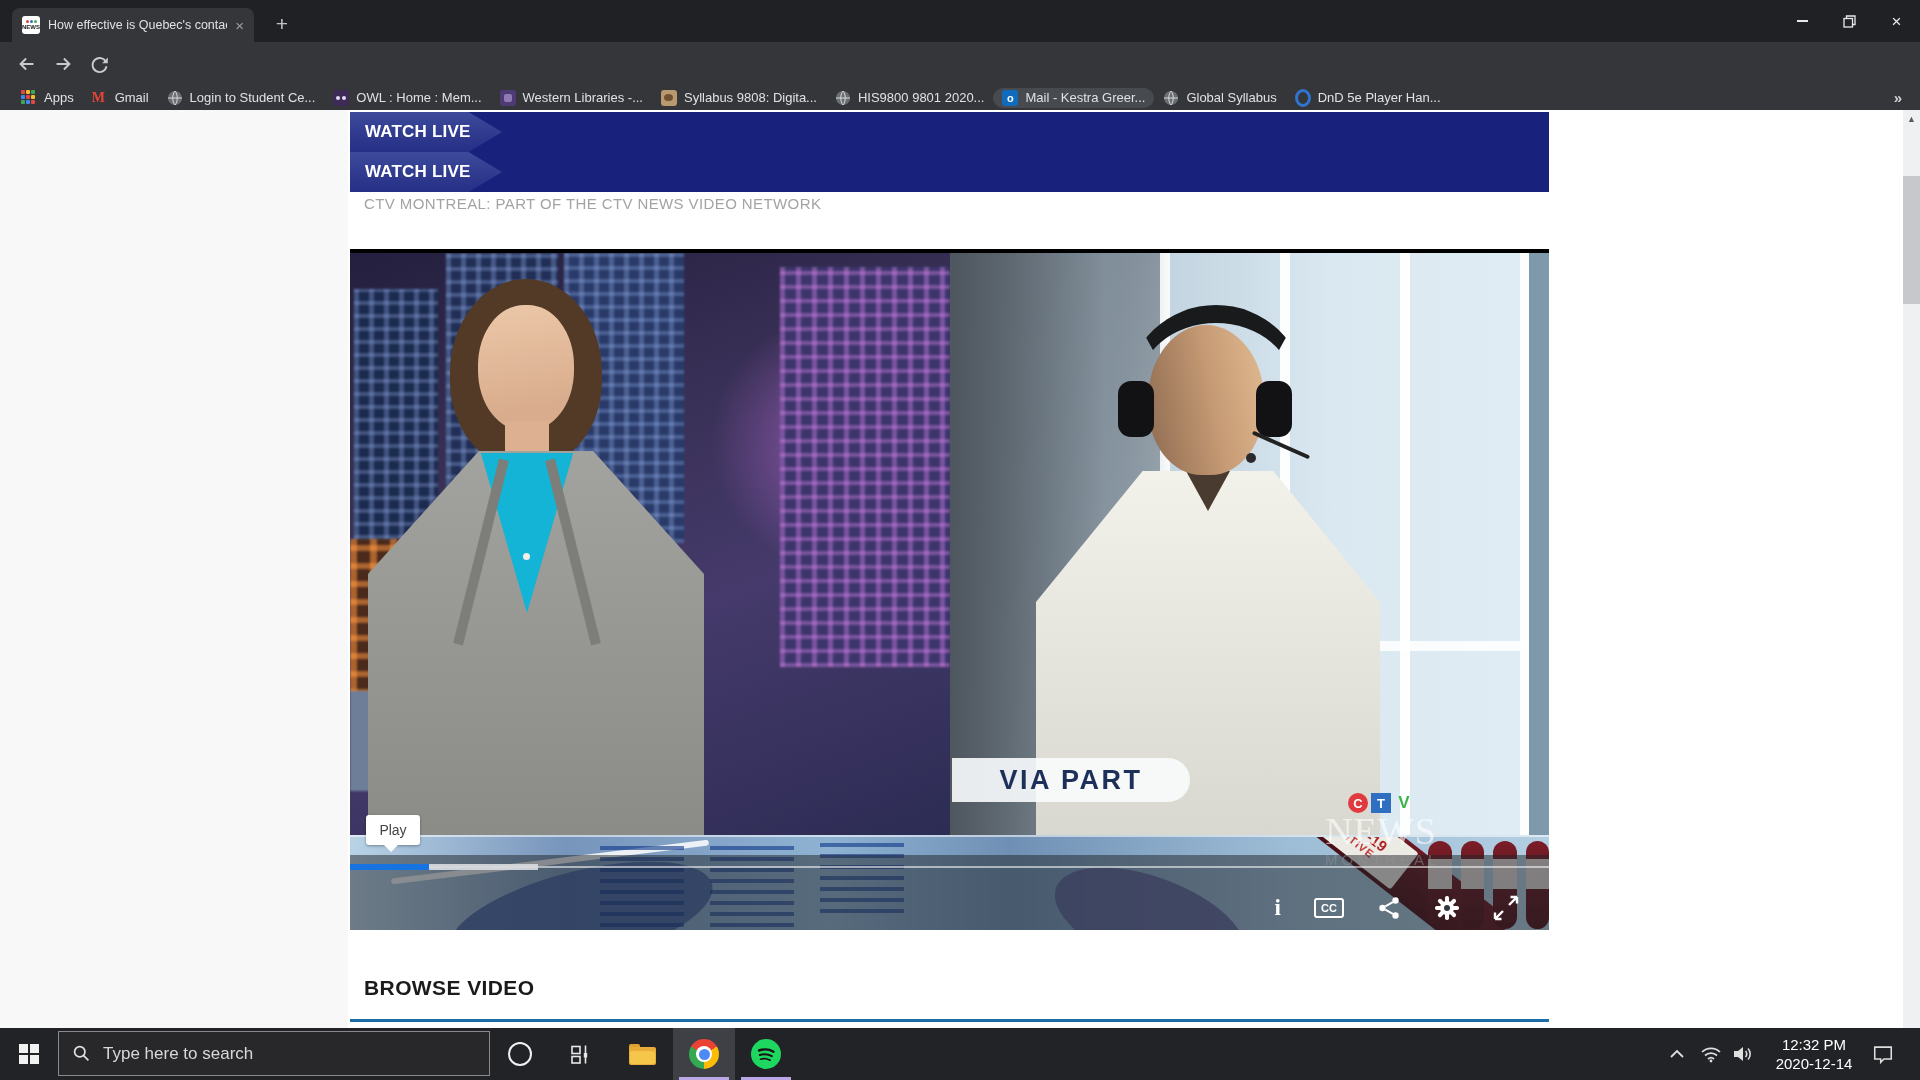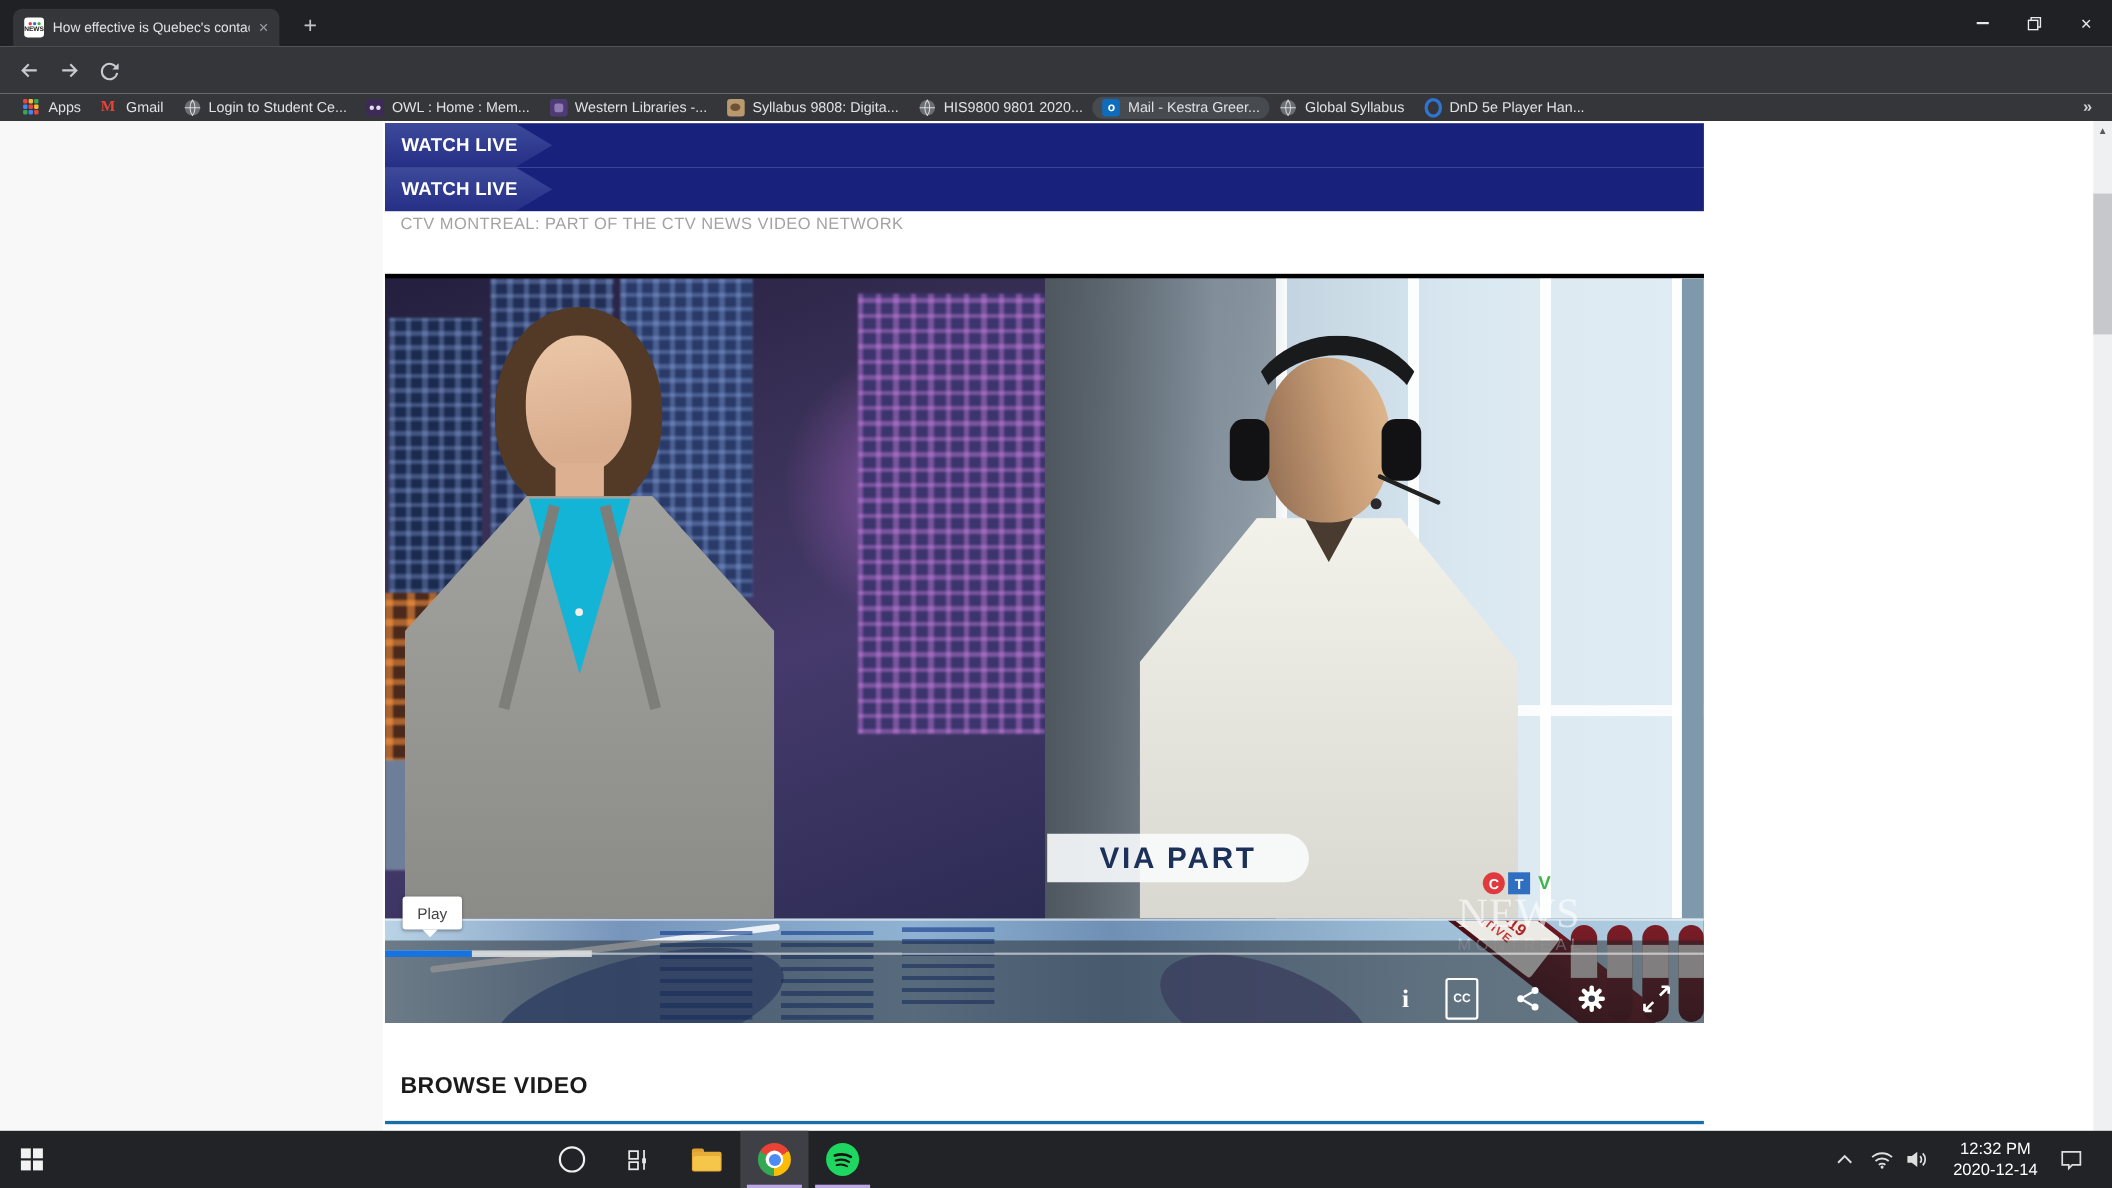--- a/index.html
+++ b/index.html
@@ -176,21 +176,21 @@
   .tooltip:after{content:"";position:absolute;left:18px;bottom:-7px;border:7px solid transparent;border-top:7px solid #fff;border-bottom:0;}
   .progress{position:absolute;left:0;top:611px;width:1199px;height:6px;z-index:6;}
   .p-base{position:absolute;left:0;top:2px;width:1199px;height:2px;background:rgba(255,255,255,.55);}
   .p-buf{position:absolute;left:0;top:0;width:188px;height:6px;background:rgba(215,218,221,.92);}
   .p-fill{position:absolute;left:0;top:0;width:79px;height:6px;background:#1673e0;}
   .ctrlL{position:absolute;left:22px;top:676px;height:38px;display:flex;align-items:center;gap:27px;z-index:6;}
   .playtri{width:0;height:0;border-left:23px solid #fff;border-top:14px solid transparent;border-bottom:14px solid transparent;}
   .timebar{color:#fff;font-size:19px;letter-spacing:.5px;display:flex;gap:8px;}
   .ctrlR{position:absolute;right:30px;top:636px;height:38px;display:flex;align-items:center;gap:33px;z-index:6;}
   .info-i{color:#fff;font-family:"Liberation Serif",serif;font-weight:bold;font-size:23px;}
-  .ccbox{width:30px;height:38px;border:2px solid #fff;border-radius:3px;color:#fff;font-size:11px;font-weight:bold;
+  .ccbox{width:30px;height:20px;border:2px solid #fff;border-radius:3px;color:#fff;font-size:11px;font-weight:bold;
          display:flex;align-items:center;justify-content:center;box-sizing:border-box;}
   
   .taskbar{position:absolute;left:0;top:1028px;width:1920px;height:52px;background:#222327;}
   .tb{position:absolute;top:0;height:52px;display:flex;align-items:center;justify-content:center;}
   .startbtn{left:0;width:58px;}
   .winlogo{display:grid;grid-template-columns:9px 9px;grid-template-rows:9px 9px;gap:1.5px;}
   .winlogo i{background:#f2f2f2;display:block;}
   .tsearch{position:absolute;left:58px;top:3px;width:432px;height:45px;background:#28282b;border:1px solid #8a8a8a;
            box-sizing:border-box;display:flex;align-items:center;padding-left:13px;gap:12px;}
   .tsearch span{color:#d8d8d8;font-size:17px;}
@@ -560,20 +560,27 @@
 
   <div class="taskbar">
     <div class="tb startbtn">
       <span class="winlogo">
           <i></i>
           <i></i>
           <i></i>
           <i></i>
         </span>
     </div>
+    <div class="tsearch">
+      <svg width="19" height="19" viewBox="0 0 22 22">
+          <circle cx="9" cy="9" r="6" fill="none" stroke="#e0e0e0" stroke-width="2"></circle>
+          <path d="M13.5 13.5L19 19" stroke="#e0e0e0" stroke-width="2"></path>
+        </svg>
+      <span>Type here to search</span>
+    </div>
     <div class="tb cortana">
         <i></i>
       </div>
     <div class="tb taskview">
       <svg width="23" height="23" viewBox="0 0 23 23">
           <g fill="none" stroke="#e8e8e8" stroke-width="1.6">
             <rect x="3" y="3.5" width="8" height="7"></rect>
             <rect x="3" y="13.5" width="8" height="6.5"></rect>
             <path d="M16.5 2.5v18"></path>
           </g>

